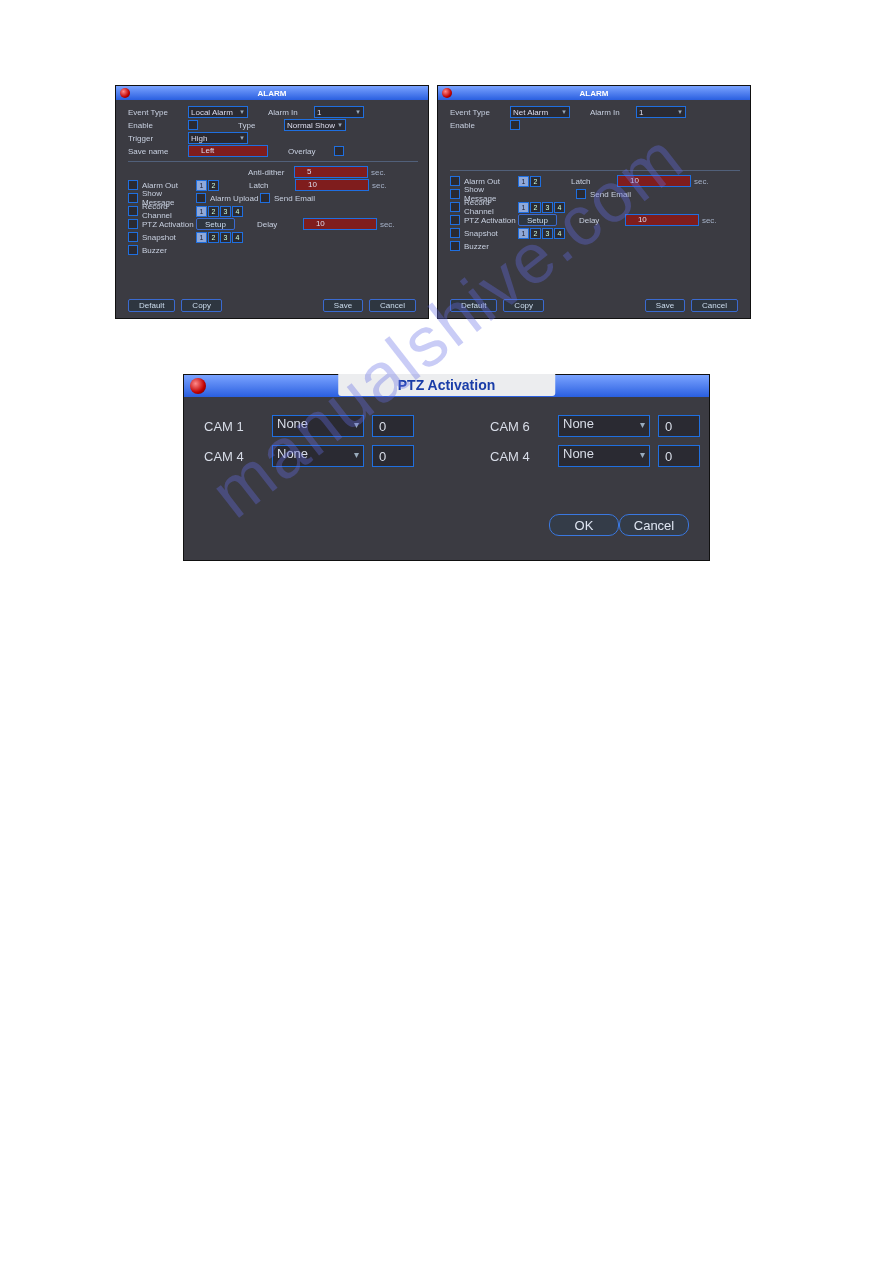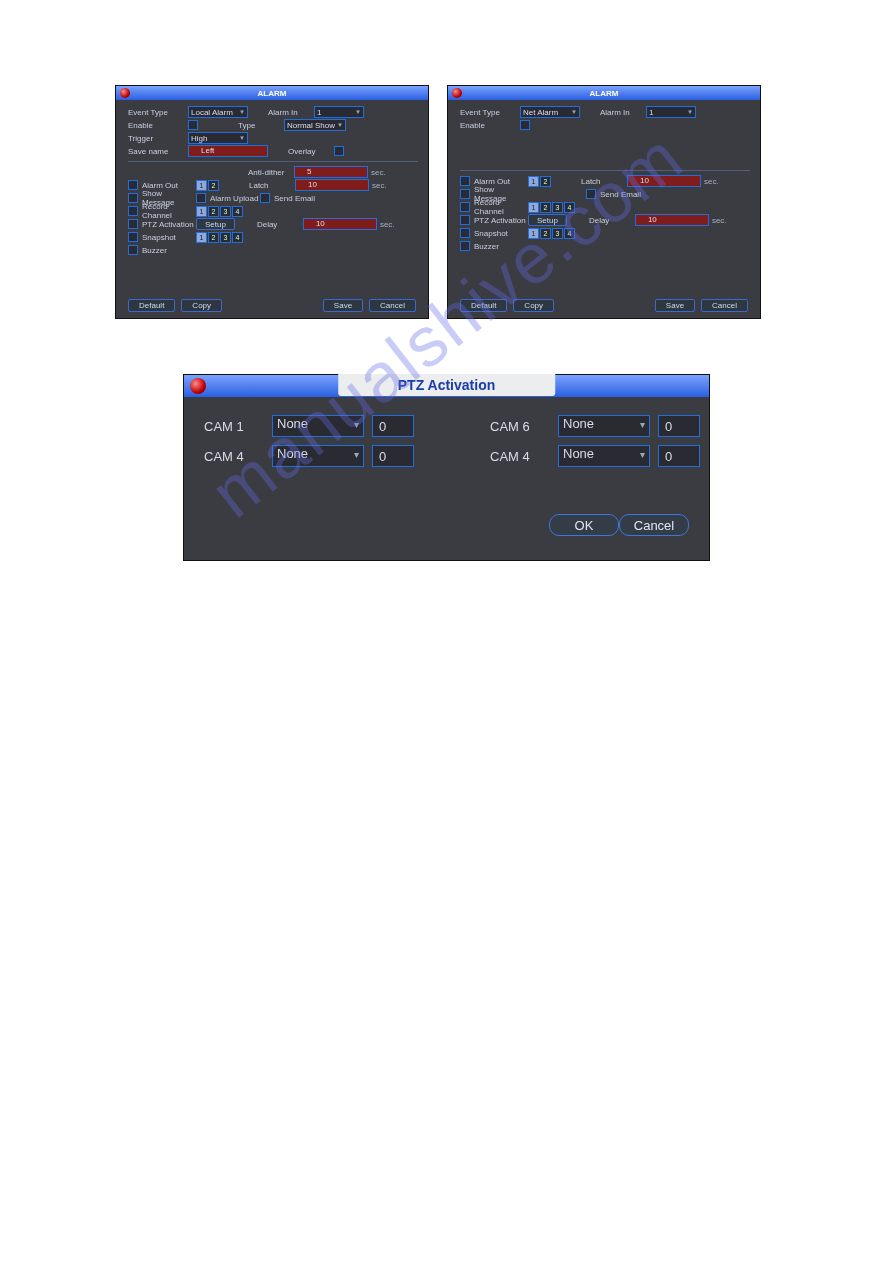--- a/index.html
+++ b/index.html
@@ -1,17 +1,17 @@
 <!DOCTYPE html>
 <html><head>
 <meta charset="utf-8">
 <style>
   body{margin:0;background:#fff;font-family:Arial,Helvetica,sans-serif;width:893px;position:relative}
   .page{padding:85px 0 0 0}
-  .row{display:flex;gap:18px;padding-left:115px}
+  .row{display:flex;gap:8px;padding-left:115px}
   
   .panel{width:312px;height:232px;background:#3b3b42;border:1px solid #111;position:relative;font-size:8px;color:#c8d0e0}
   .titlebar{height:14px;background:linear-gradient(#7aa3ff,#2a5fe0);display:flex;align-items:center;justify-content:center;color:#fff;font-weight:bold;position:relative}
   .titlebar .red{position:absolute;left:4px;top:2px;width:10px;height:10px;border-radius:50%;background:radial-gradient(circle at 35% 35%,#ff8a8a,#c00000 60%,#600 90%)}
   .body{padding:6px 10px 4px 12px}
   .rowf{display:flex;align-items:center;height:12px;margin-bottom:1px}
   .lbl{width:60px}
   .lbl2{width:46px}
   .dd{display:inline-flex;align-items:center;background:#2a2a32;border:1px solid #1f6fe0;height:10px;min-width:50px;padding:0 2px;color:#dde;position:relative}
   .dd .tri{margin-left:auto;width:6px;height:6px;display:flex;align-items:center;justify-content:center;color:#9ab}

